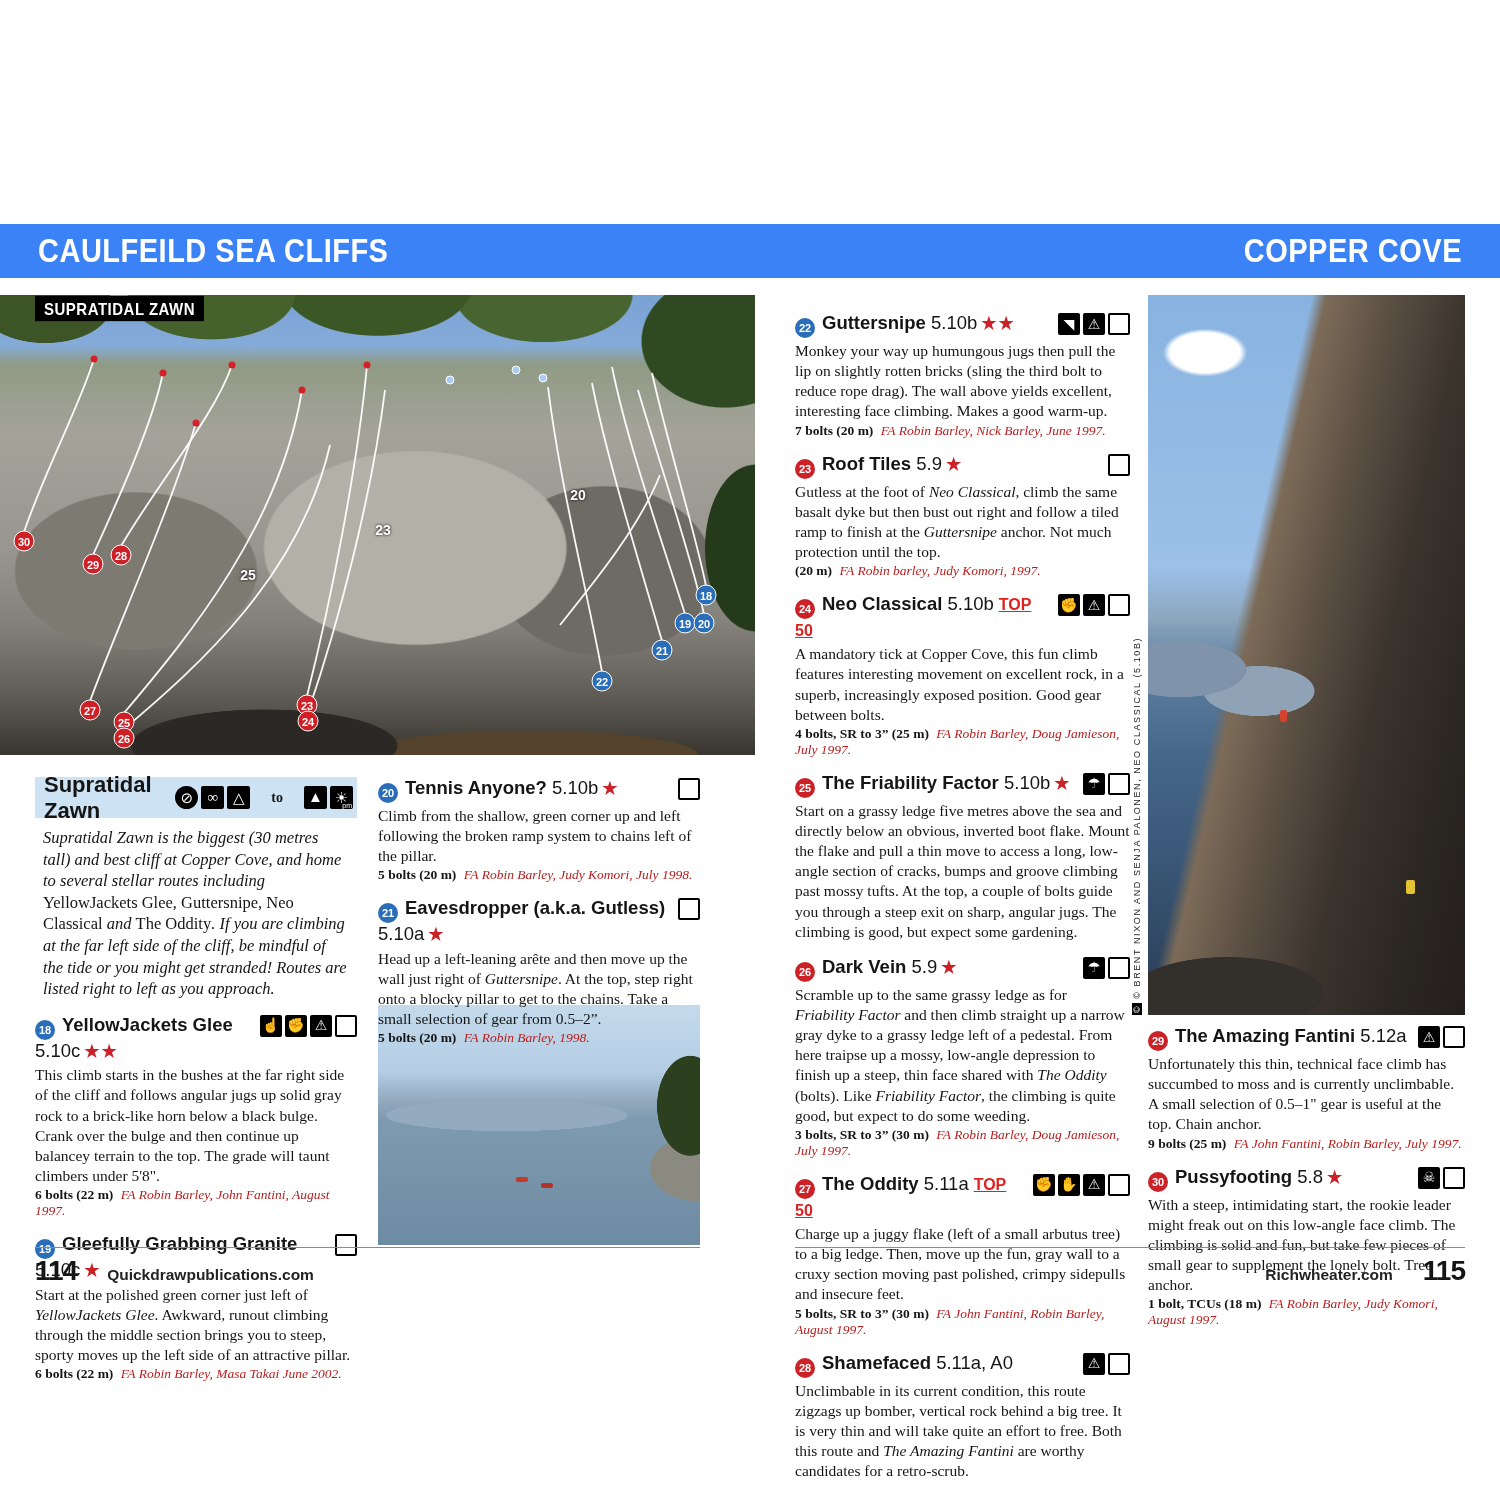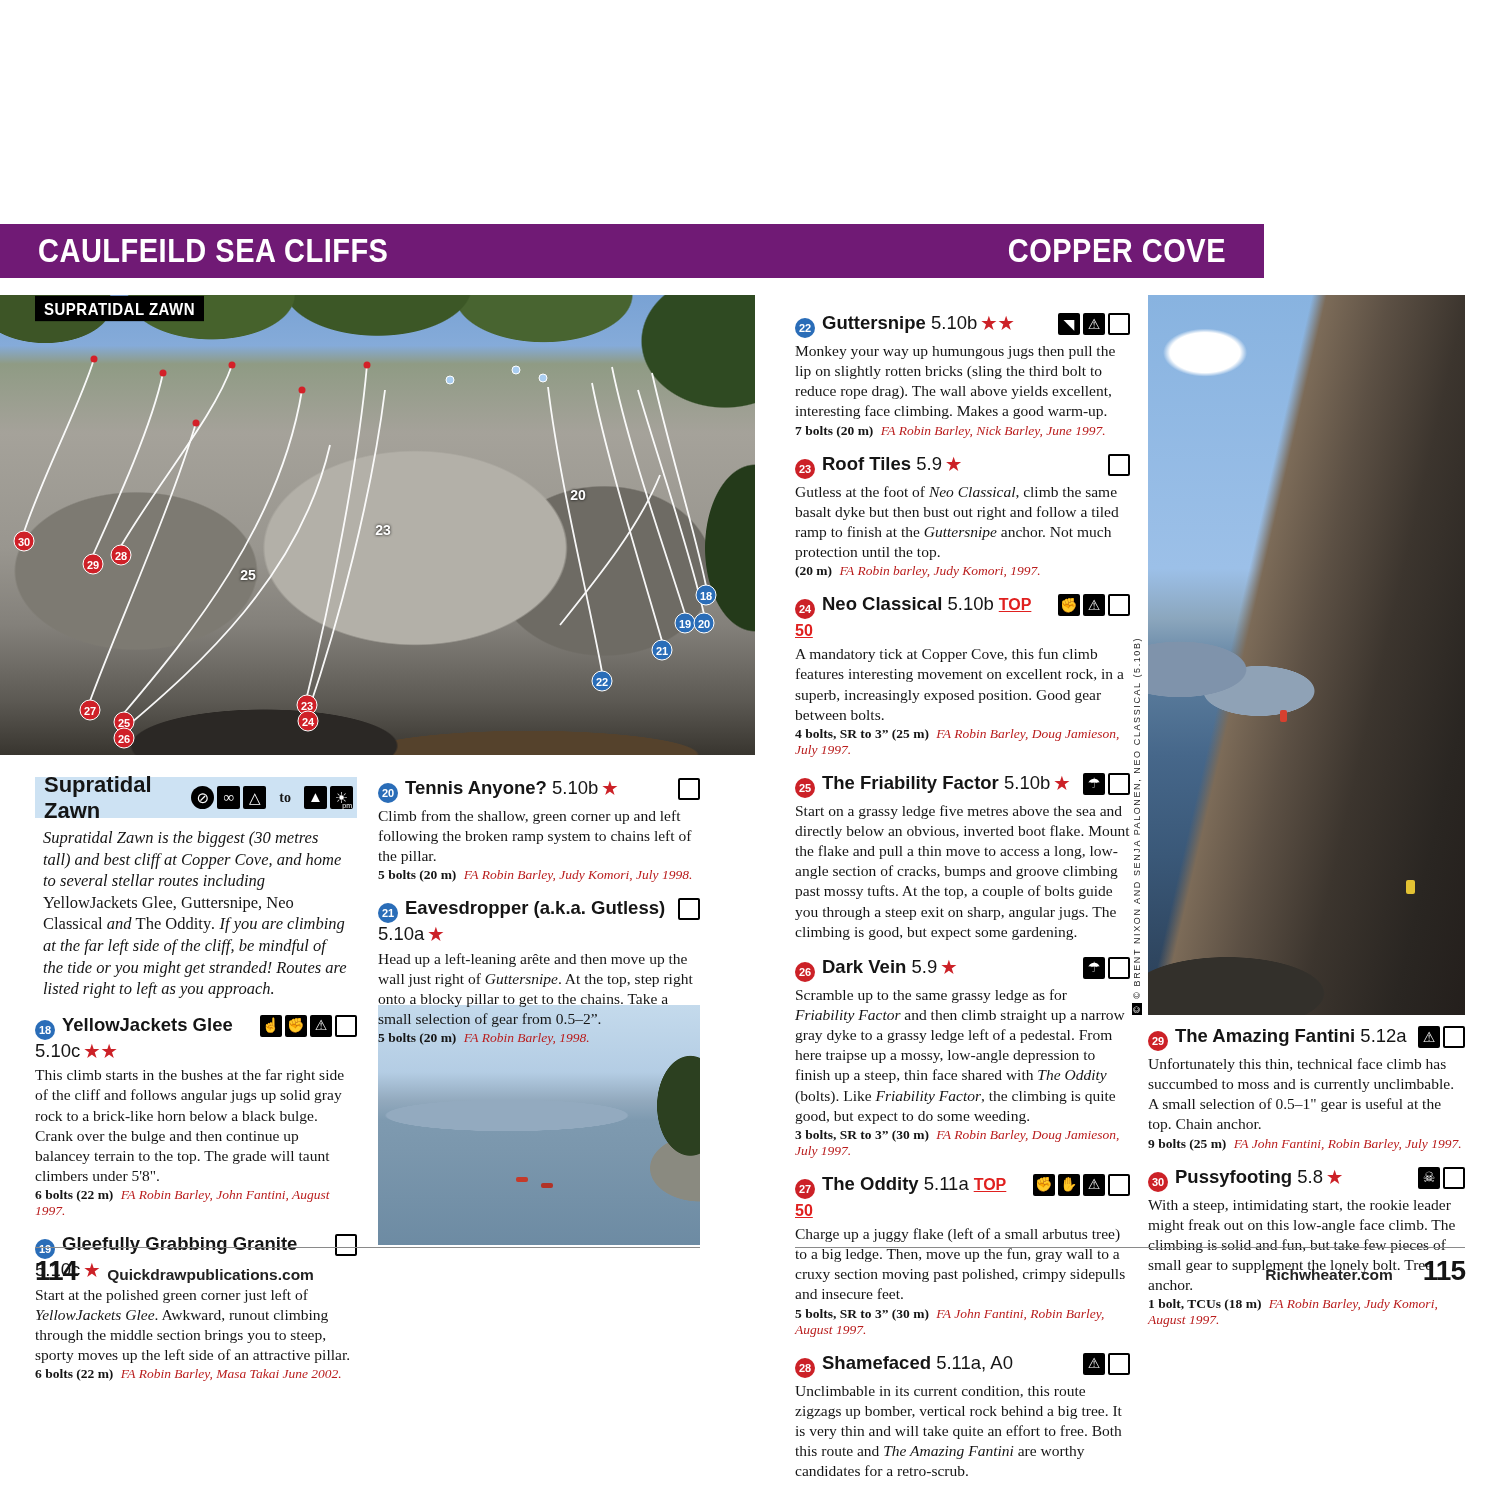--- a/index.html
+++ b/index.html
@@ -1,19 +1,19 @@
 <!DOCTYPE html>
 <html><head>
 <meta charset="utf-8">
 <style>
   html,body{margin:0;padding:0;background:#fff;}
   #page{position:relative;width:1500px;height:1500px;background:#fff;overflow:hidden;
         font-family:"Liberation Serif",serif;color:#151515;}
   
-  .hbar{position:absolute;left:0;top:224px;width:1264px;height:54px;background:#701a75;
+  .hbar{position:absolute;left:0;top:224px;width:1500px;height:54px;background:#3b82f6;
         display:flex;justify-content:space-between;align-items:center;padding:0 38px;box-sizing:border-box;}
   .hbar span{color:#fff;font-family:"Liberation Sans",sans-serif;font-weight:bold;font-size:29px;
              letter-spacing:.5px;transform:scaleY(1.12);}
   
   .photo{position:absolute;overflow:hidden;}
   #photoMain{left:0;top:295px;width:755px;height:460px;
     background:
       radial-gradient(ellipse 120px 70px at 6% 2%,#3d5526 0 55%,transparent 56%),
       radial-gradient(ellipse 150px 80px at 28% 0%,#46622c 0 55%,transparent 56%),
       radial-gradient(ellipse 170px 90px at 50% -2%,#3c5726 0 55%,transparent 56%),
@@ -61,21 +61,21 @@
   
   .col{position:absolute;}
   .section-head{background:#cde2f3;display:flex;align-items:center;height:41px;
                 padding:0 4px 0 9px;margin-bottom:9px;}
   .section-head .t{font-family:"Liberation Sans",sans-serif;font-weight:bold;font-size:22px;flex:1;}
   .icnrow{display:flex;align-items:center;gap:3px;}
   .sicon{width:23px;height:23px;background:#000;color:#fff;display:flex;align-items:center;
          justify-content:center;font-size:15px;border-radius:2px;position:relative;flex:0 0 auto;}
   .sicon.circ{border-radius:50%;}
   .sicon .sub{position:absolute;right:1px;bottom:0;font-size:7px;font-family:"Liberation Sans",sans-serif;}
-  .tolab{font:bold 14px "Liberation Serif",serif;margin:0 10px;}
+  .tolab{font:bold 14px "Liberation Serif",serif;margin:0 18px;}
   .intro{font-size:16.5px;line-height:1.31;margin:0 8px 14px;}
   .it{font-style:italic;} .rm{font-style:normal;}
   
   .route{margin-bottom:14px;}
   .ricons{float:right;display:flex;gap:3px;margin:1px 0 3px 8px;}
   .ricon{width:22px;height:22px;background:#000;color:#fff;display:flex;align-items:center;
          justify-content:center;font-size:14px;border-radius:2px;}
   .tickbox{width:22px;height:22px;background:#fff;border:2.5px solid #000;box-sizing:border-box;border-radius:2px;}
   .rhead{font-family:"Liberation Sans",sans-serif;font-weight:bold;font-size:18.5px;
          line-height:1.2;margin-bottom:3px;}

